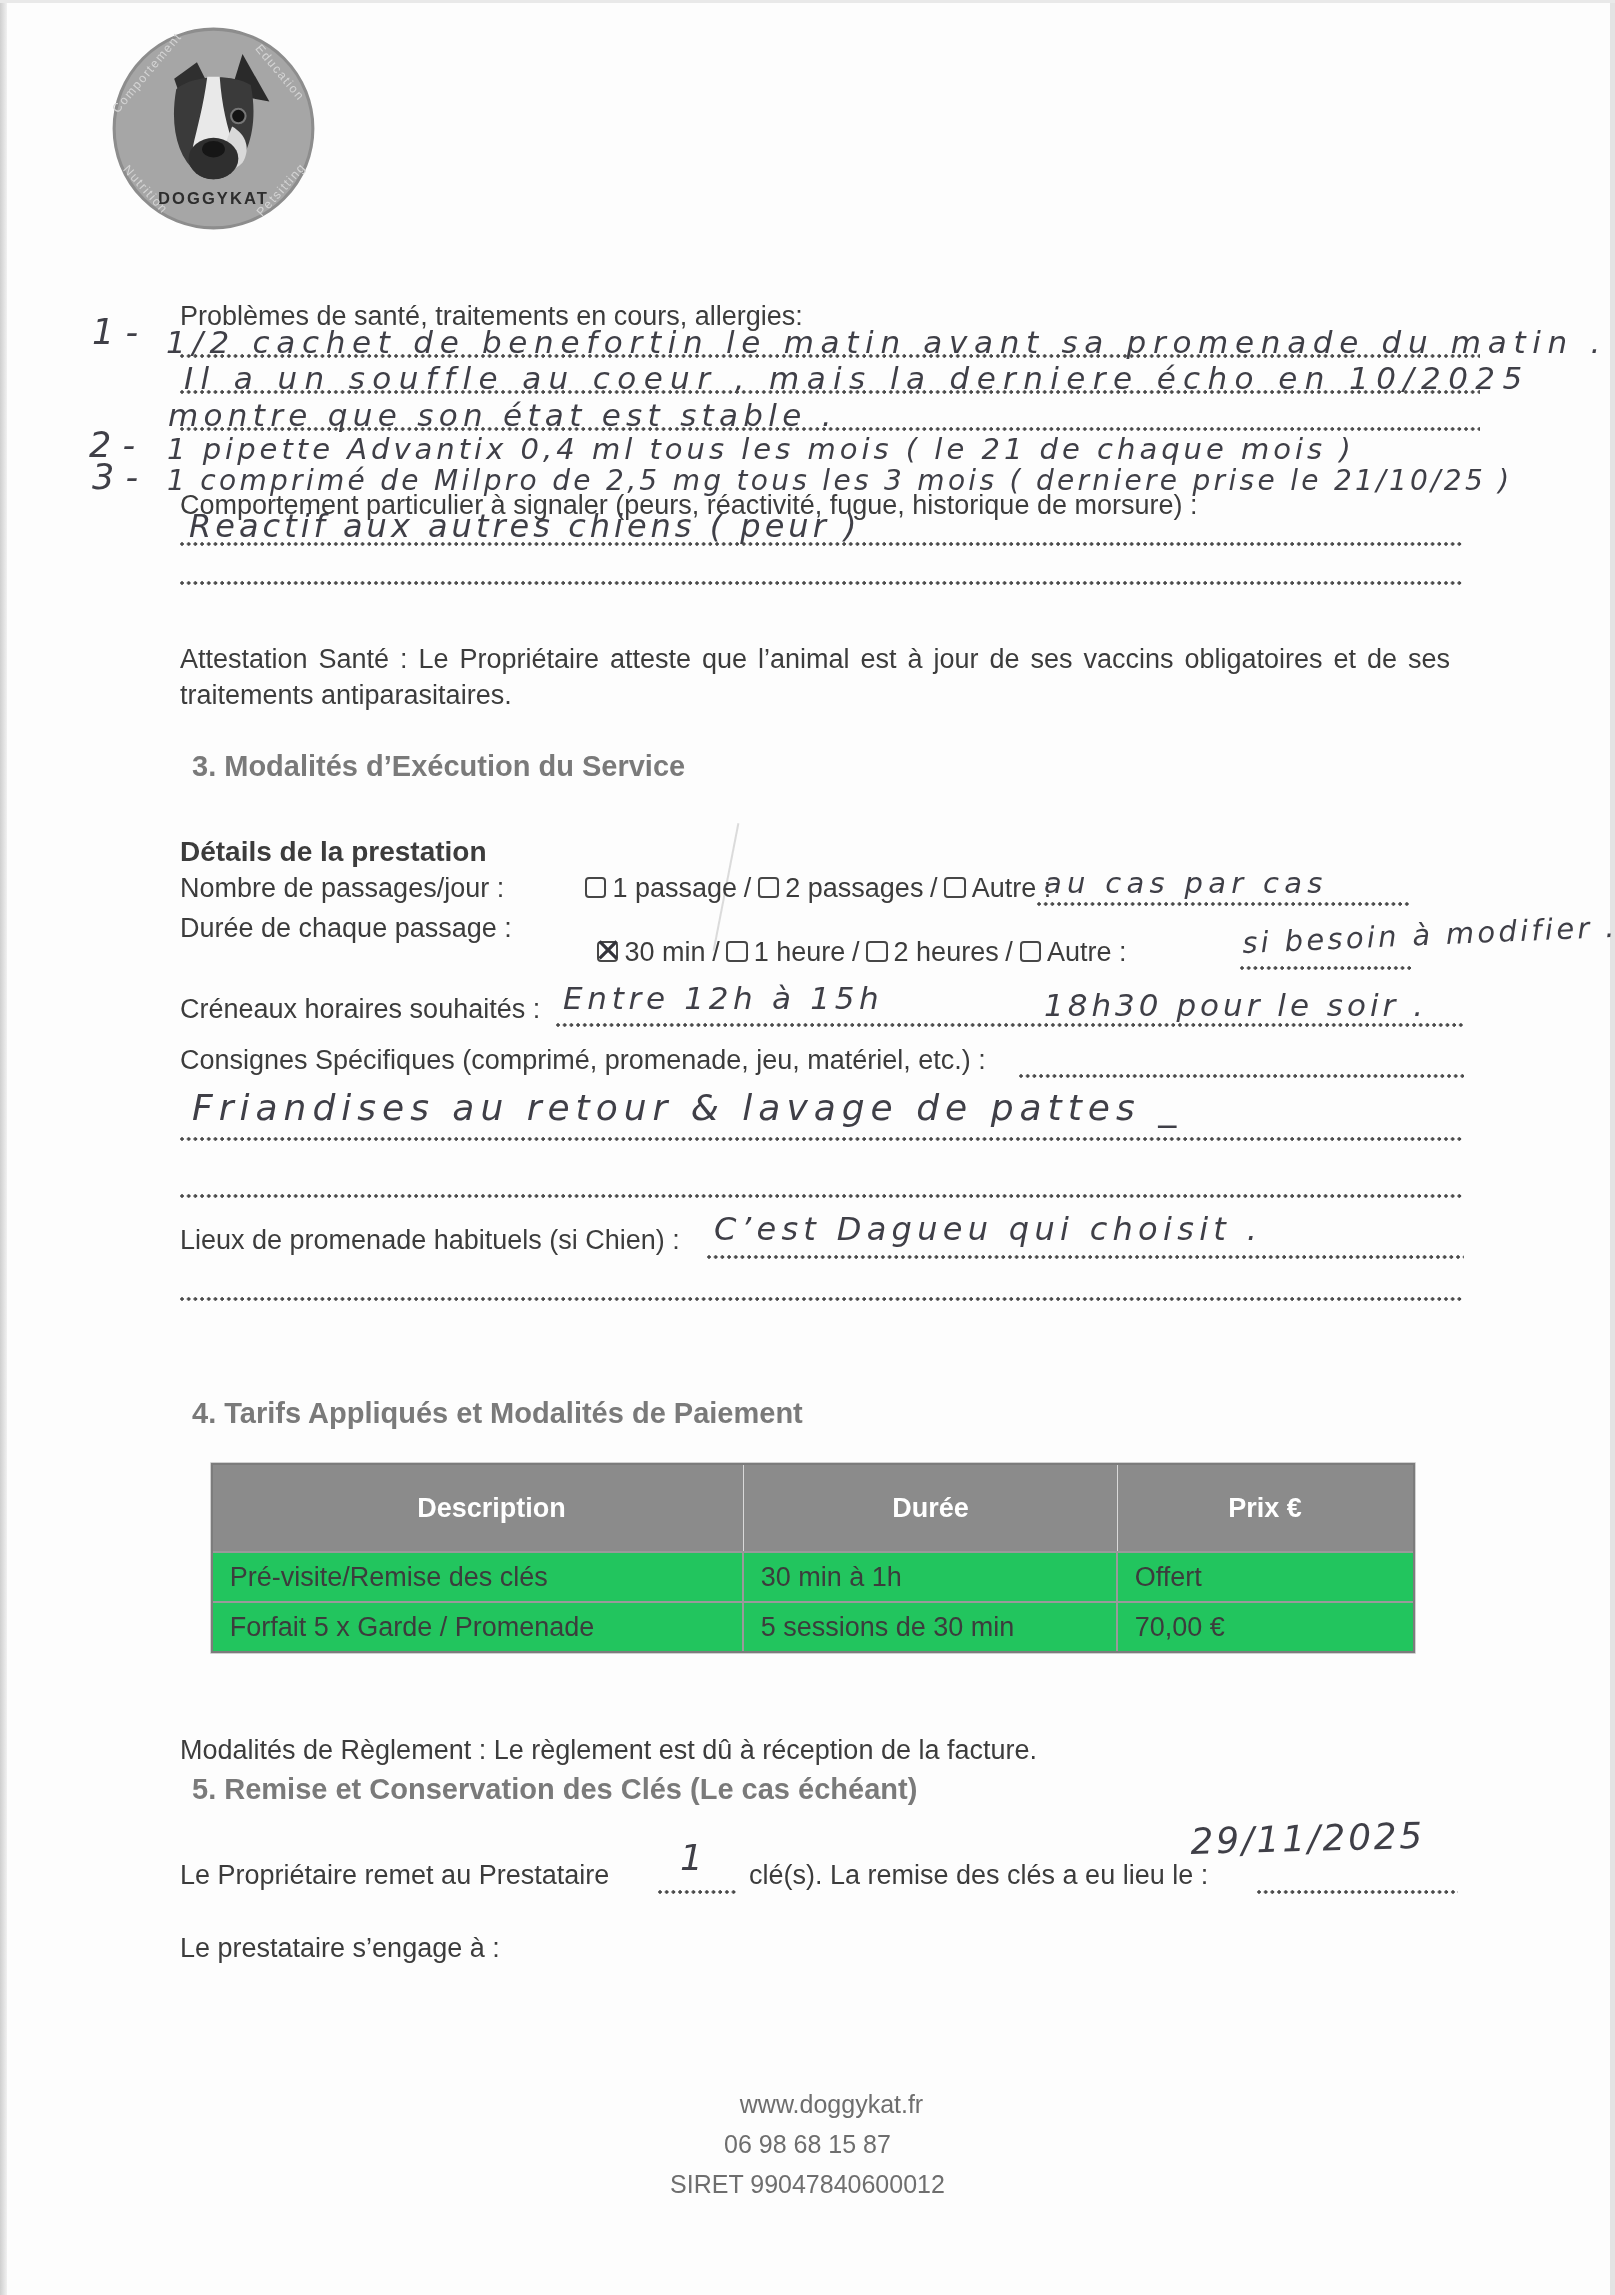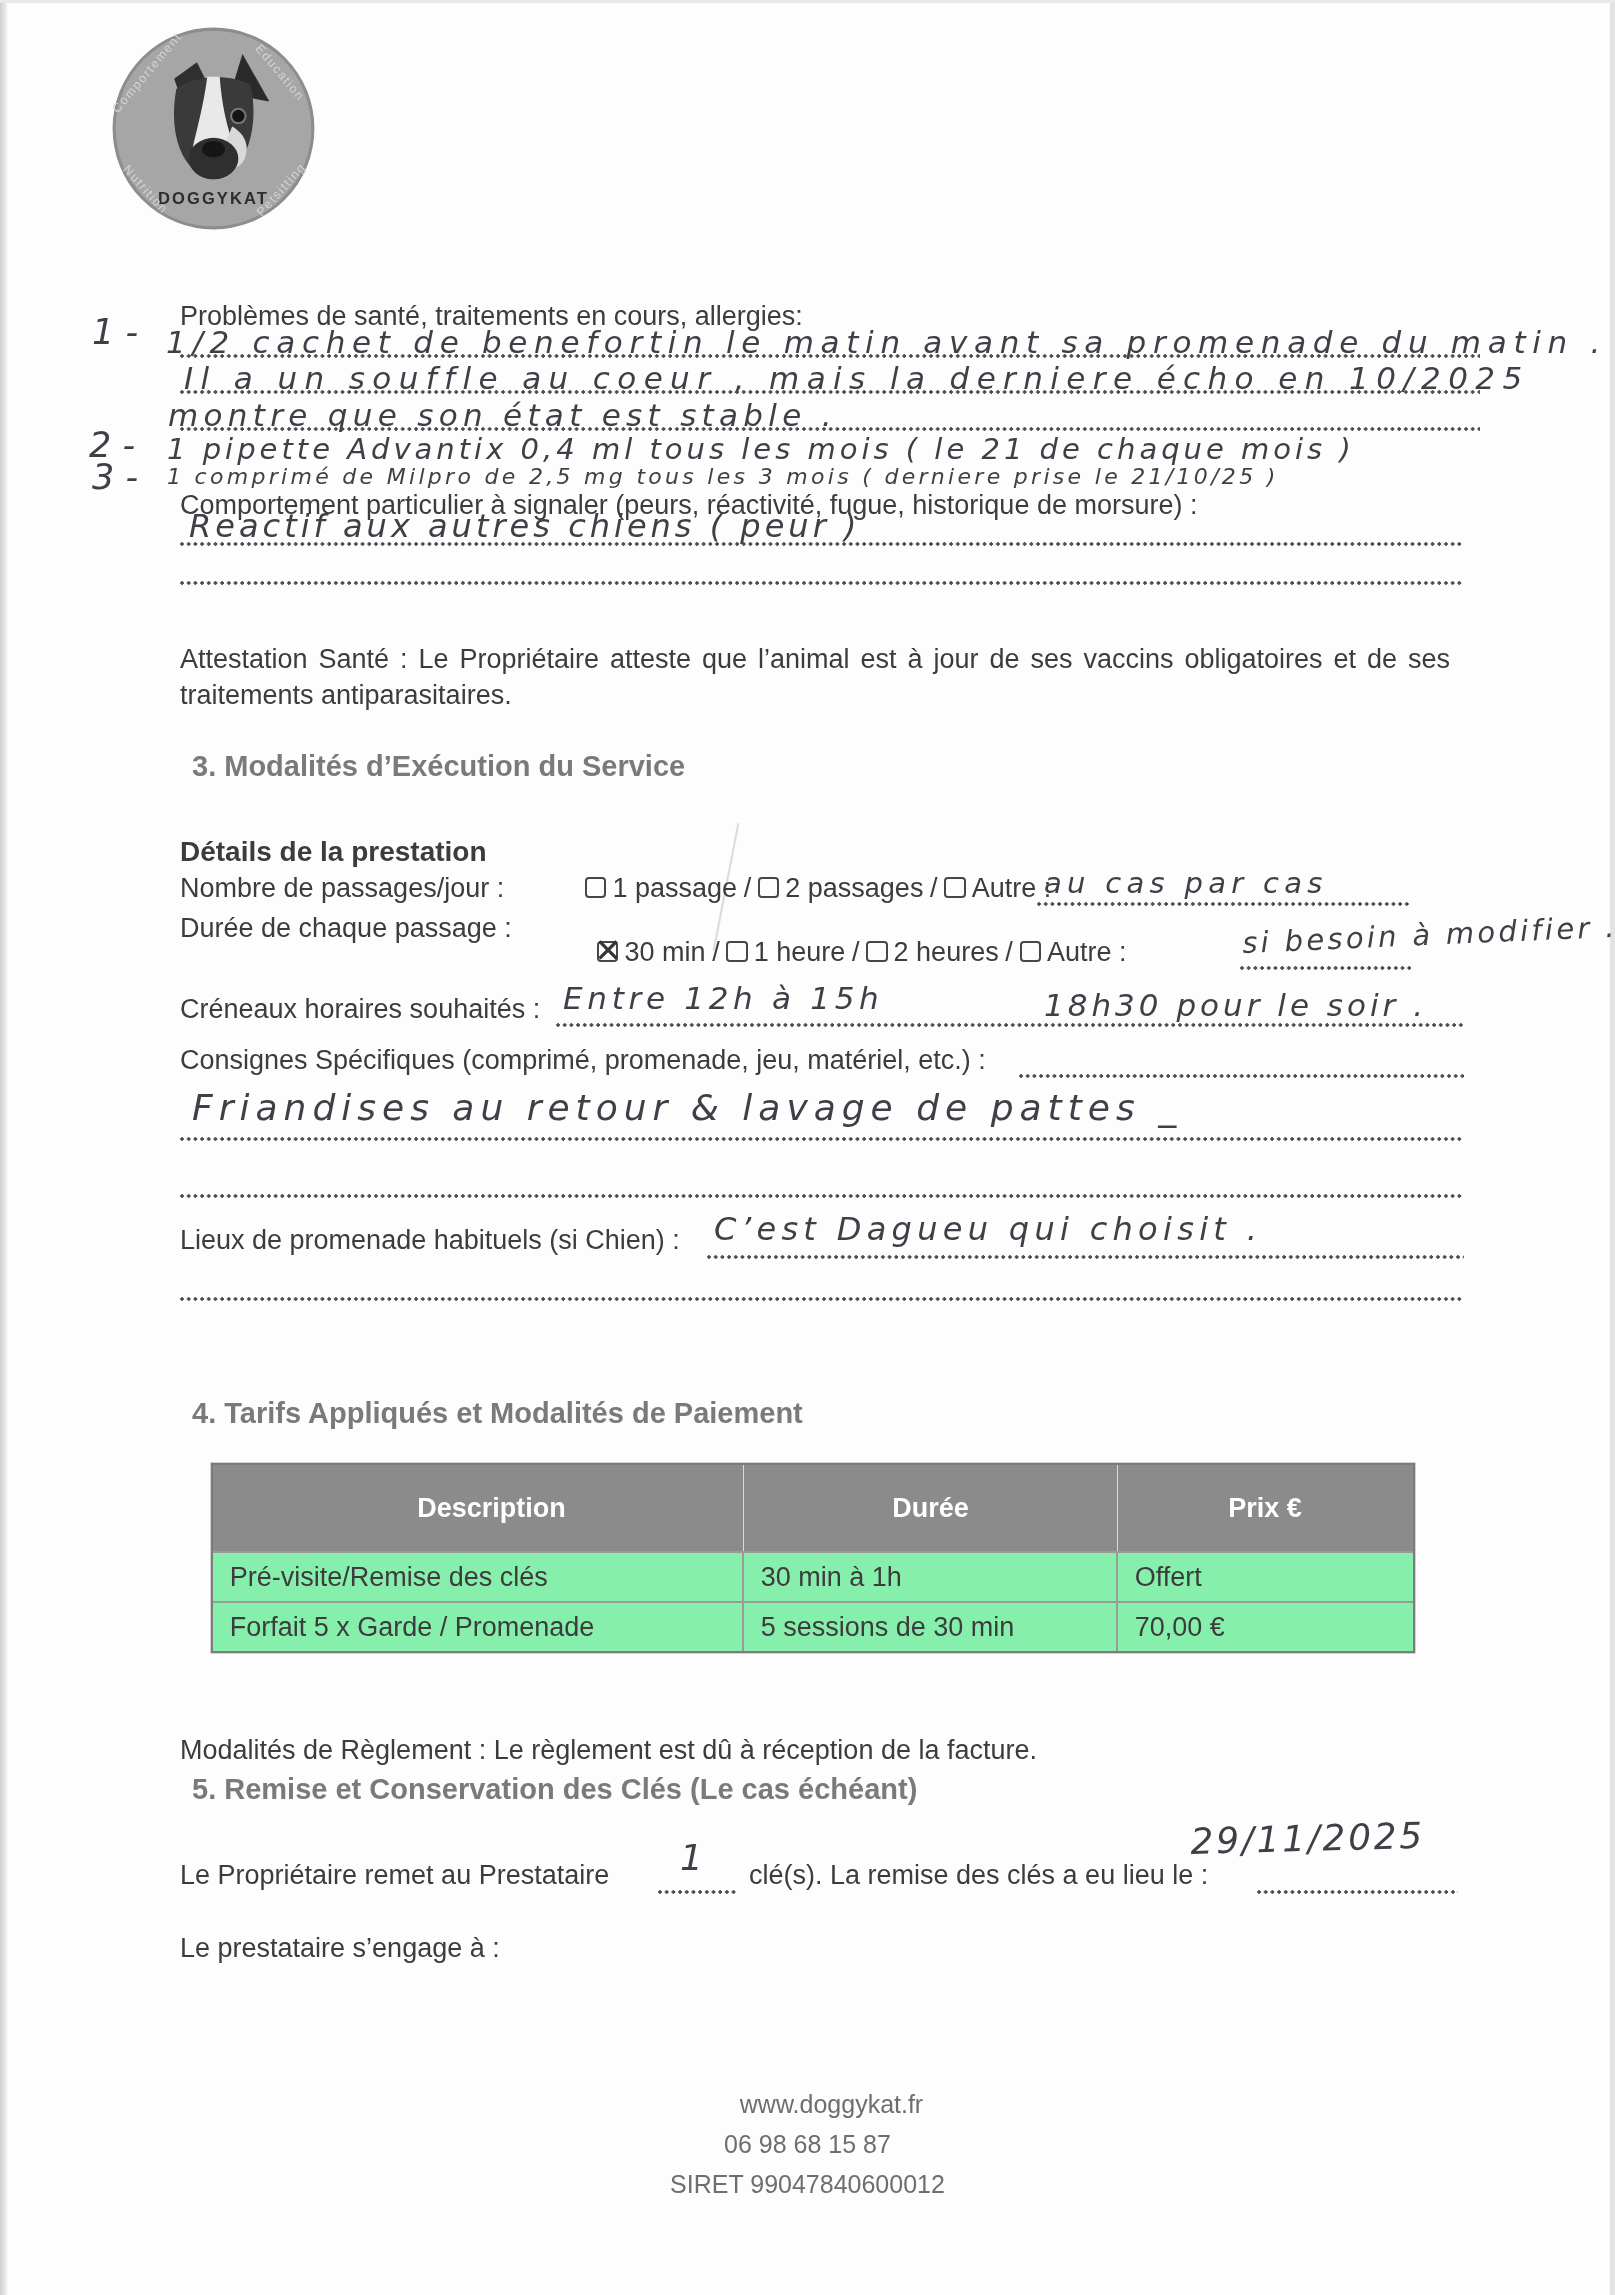--- a/index.html
+++ b/index.html
@@ -29,21 +29,21 @@
       margin-right:6px;position:relative;top:1.3px;}
   .cb.ck::after{content:"✕";position:absolute;left:-4.7px;top:-12px;font-size:33px;font-weight:bold;
       color:#33333a;font-family:"DejaVu Sans",sans-serif;font-style:normal;}
   .sep{margin:0 6.7px;}
   
   .tbl{position:absolute;left:211px;top:1463px;width:1200px;border:2px solid #7c7c7c;
        box-shadow:0 0 0 0.7px #bdbdbd;}
   .hrow{display:flex;height:86px;background:#8b8b8b;color:#ffffff;font-weight:bold;
         font-size:27px;align-items:center;}
   .hrow .hc{text-align:center;}
-  .row{display:flex;height:48px;background:#86efac;border-top:2px solid #9a9a9a;
+  .row{display:flex;height:48px;background:#22c55e;border-top:2px solid #9a9a9a;
        font-size:27px;align-items:center;text-align:center;}
   .c1{width:531px;box-sizing:border-box;padding-left:27px;}
   .c2{width:374px;box-sizing:border-box;}
   .c3{width:294px;box-sizing:border-box;}
   .hrow .c1,.hrow .c2{border-right:1.3px solid #d9d9d9;height:100%;display:flex;align-items:center;justify-content:center;}
   .hrow .c3{display:flex;align-items:center;justify-content:center;height:100%;}
   .row .c1,.row .c2{border-right:2px solid #9a9a9a;height:100%;display:flex;align-items:center;padding-left:16.7px;}
   .row .c3{display:flex;align-items:center;padding-left:16.7px;}
   
   .foot{position:absolute;left:0;width:100%;text-align:center;font-size:25px;color:#6e6e6e;}
@@ -88,21 +88,21 @@
   <div class="hw" style="left:184px;top:360px;font-size:31px;letter-spacing:7.4px;">Il a un souffle au coeur , mais la derniere écho en 10/2025</div>
   <div class="dots" style="left:180px;top:390px;width:1300px;"></div>
 
   <div class="hw" style="left:168px;top:397px;font-size:31px;letter-spacing:5.3px;">montre que son état est stable .</div>
   <div class="dots" style="left:180px;top:427px;width:1300px;"></div>
 
   <div class="hw" style="left:89px;top:425px;font-size:35px;">2 -</div>
   <div class="hw" style="left:167px;top:432px;font-size:29px;letter-spacing:4px;">1 pipette Advantix 0,4 ml tous les mois ( le 21 de chaque mois )</div>
 
   <div class="hw" style="left:92px;top:457px;font-size:35px;">3 -</div>
-  <div class="hw" style="left:167px;top:464px;font-size:22px;letter-spacing:3.3px;text-align:right;">1 comprimé de Milpro de 2,5 mg tous les 3 mois ( derniere prise le 21/10/25 )</div>
+  <div class="hw" style="left:167px;top:464px;font-size:28px;letter-spacing:3.3px;text-align:right;">1 comprimé de Milpro de 2,5 mg tous les 3 mois ( derniere prise le 21/10/25 )</div>
 
   <div class="lbl" style="left:180px;top:490px;">Comportement particulier à signaler (peurs, réactivité, fugue, historique de morsure) :</div>
   <div class="hw" style="left:189px;top:507px;font-size:32px;letter-spacing:4px;">Reactif aux autres chiens ( peur )</div>
   <div class="dots" style="left:180px;top:542px;width:1283px;"></div>
   <div class="dots" style="left:180px;top:581px;width:1283px;"></div>
 
   <div class="attest">Attestation Santé : Le Propriétaire atteste que l’animal est à jour de ses vaccins obligatoires et de ses traitements antiparasitaires.</div>
 
   <div class="heading" style="left:180px;top:750px;">3. Modalités d’Exécution du Service</div>
   <div class="lbl b" style="left:180px;top:836px;font-size:28px;">Détails de la prestation</div>

